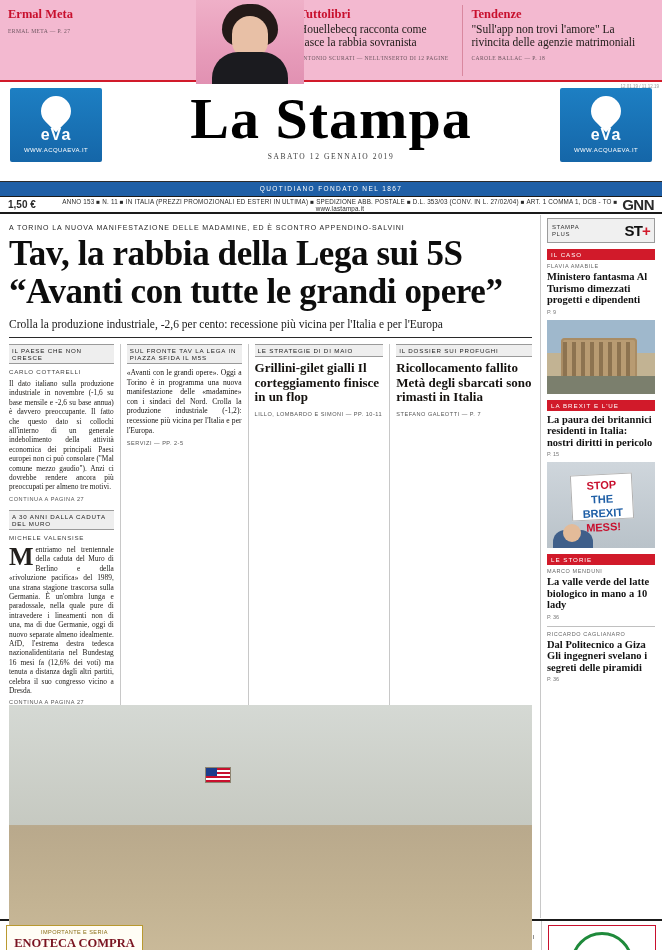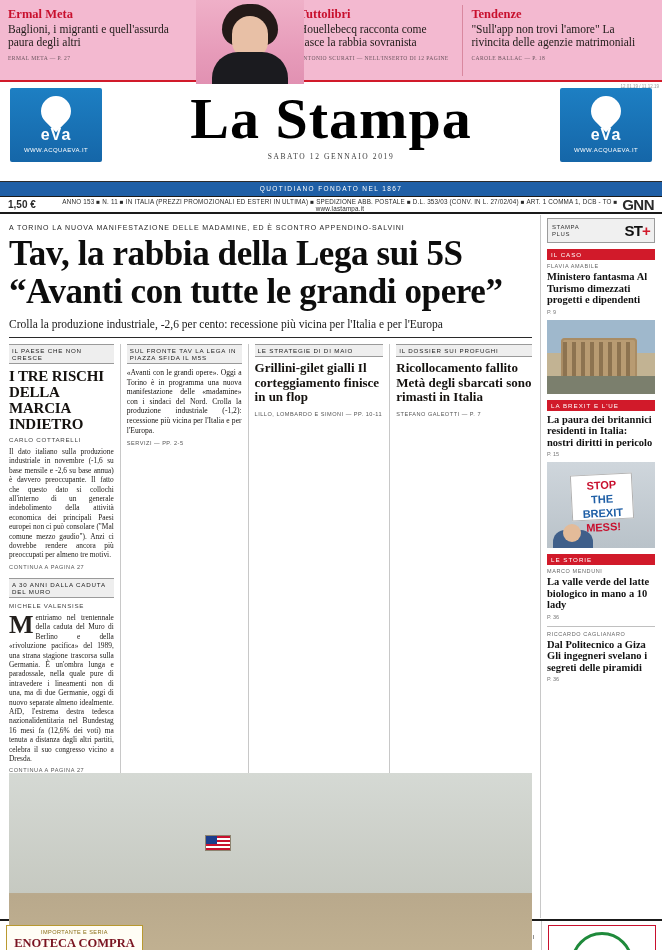--- a/index.html
+++ b/index.html
@@ -227,21 +227,20 @@
   .edge-code { position:absolute; top:2px; right:3px; font-family:"Liberation Sans", sans-serif; font-size:4.5px; color:#999; }
 </style>
 </head>
 <body>
 
 <div class="page">
 
   <div class="topstrip">
     <div class="ts-col c1">
       <div class="ts-kicker"><span class="red">Ermal Meta</span></div>
-      <div class="ts-text">Baglioni, i migranti e quell'assurda paura degli altri</div>
       <div class="ts-byline">ERMAL META — P. 27</div>
     </div>
     <div class="ts-portrait">
       <div class="portrait-hair"></div>
       <div class="portrait-face"></div>
       <div class="portrait-body"></div>
     </div>
     <div style="width:108px"></div>
     <div class="ts-col c2">
       <div class="ts-kicker"><span class="red">Tuttolibri</span></div>
@@ -285,21 +284,20 @@
 
       <div class="overline">A TORINO LA NUOVA MANIFESTAZIONE DELLE MADAMINE, ED È SCONTRO APPENDINO-SALVINI</div>
       <h1 class="headline">Tav, la rabbia della Lega sui 5S</h1>
       <h1 class="headline">“Avanti con tutte le grandi opere”</h1>
       <div class="subhead">Crolla la produzione industriale, -2,6 per cento: recessione più vicina per l'Italia e per l'Europa</div>
 
       <div class="cols3">
 
         <div class="left-rail">
           <div class="sec-label">IL PAESE CHE NON CRESCE</div>
-          <div class="rail-title">I TRE RISCHI DELLA MARCIA INDIETRO</div>
           <div class="rail-author">CARLO COTTARELLI</div>
           <div class="rail-body">Il dato italiano sulla produzione industriale in novembre (-1,6 su base mensile e -2,6 su base annua) è davvero preoccupante. Il fatto che questo dato si collochi all'interno di un generale indebolimento della attività economica dei principali Paesi europei non ci può consolare ("Mal comune mezzo gaudio"). Anzi ci dovrebbe rendere ancora più preoccupati per almeno tre motivi.</div>
           <div class="cont">CONTINUA A PAGINA 27</div>
 
           <div class="sec-label" style="margin-top:8px">A 30 ANNI DALLA CADUTA DEL MURO</div>
           <div class="rail-author">MICHELE VALENSISE</div>
           <div class="rail-body"><span class="dropcap">M</span><span>entriamo nel trentennale della caduta del Muro di Berlino e della «rivoluzione pacifica» del 1989, una strana stagione trascorsa sulla Germania. È un'ombra lunga e paradossale, nella quale pure di intravedere i lineamenti non di una, ma di due Germanie, oggi di nuovo separate almeno idealmente. AfD, l'estrema destra tedesca nazionalidentitaria nel Bundestag 16 mesi fa (12,6% dei voti) ma tenuta a distanza dagli altri partiti, celebra il suo congresso vicino a Dresda.</span></div>
           <div class="cont">CONTINUA A PAGINA 27</div>
         </div>
 

